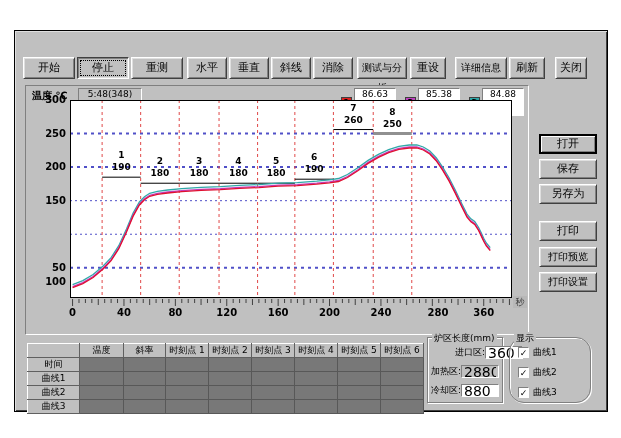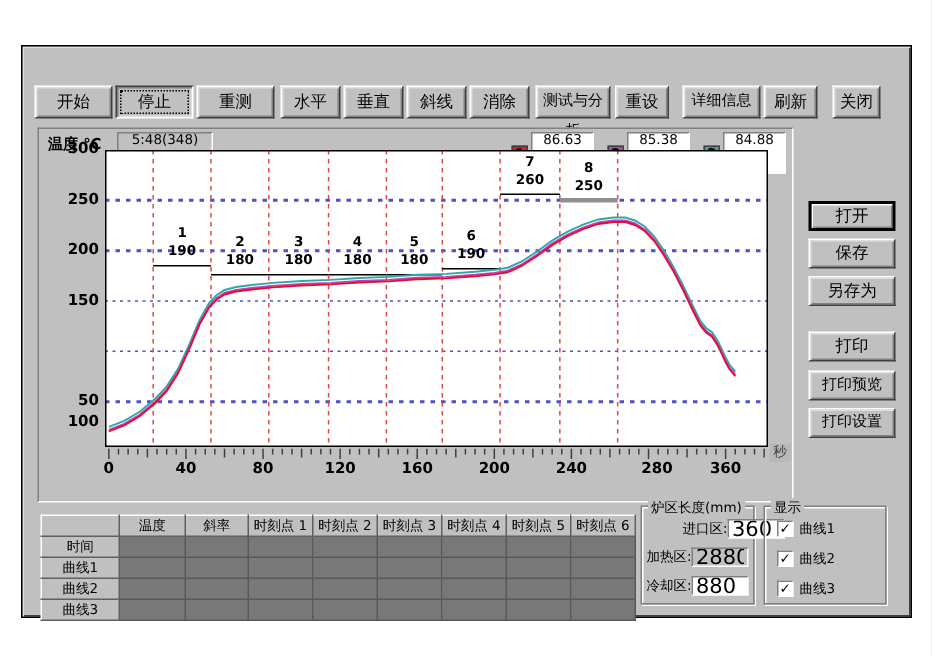--- a/index.html
+++ b/index.html
@@ -66,21 +66,21 @@
     box-shadow: inset 1px 1px 0 #fff, 1px 1px 0 #fff; }
   .glabel { position:absolute; top:-6px; left:4px; background:#c0c0c0; font-size:9px;
     padding:0 2px; color:#000; white-space:nowrap; }
   .furnace { left:412px; width:76px; }
   .frow { position:absolute; left:3px; display:flex; align-items:center; }
   .frow span { font-size:9px; color:#000; width:30px; white-space:nowrap; }
   .frow input { width:38px; height:13px; background:#fff; border:1px solid;
     border-color:#808080 #fff #fff #808080; font-size:14px; padding:0 2px; color:#000;
     font-family:inherit; }
   .frow input.gray { background:#c0c0c0; }
-  .displaygrp { left:494px; width:82px; }
+  .displaygrp { left:494px; width:82px;border-radius:15px; }
   .chk { position:absolute; left:8px; display:flex; align-items:center; cursor:default; }
   .chk .box { width:11px; height:11px; background:#fff; border:1px solid;
     border-color:#808080 #fff #fff #808080; font-size:9px; line-height:10px; text-align:center;
     color:#000; font-weight:bold; }
   .chk .lbl { font-size:9px; color:#000; margin-left:4px; white-space:nowrap; }
 </style>
 </head>
 <body>
 
 <div class="stage">

